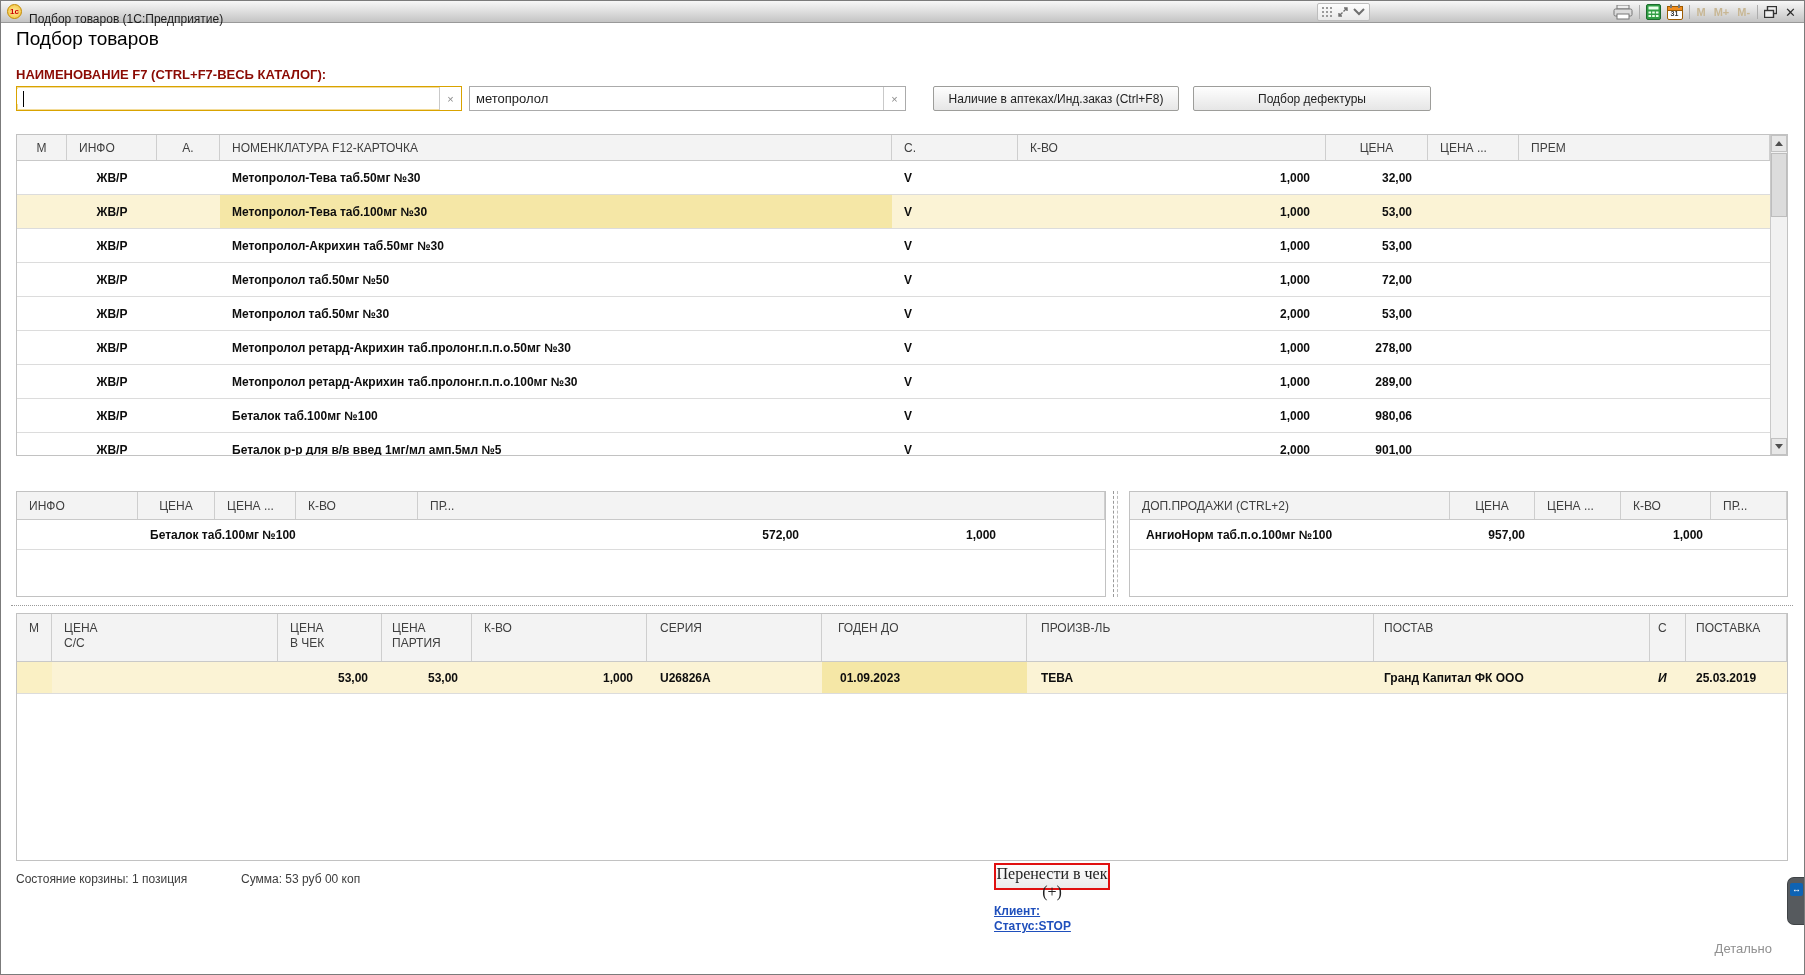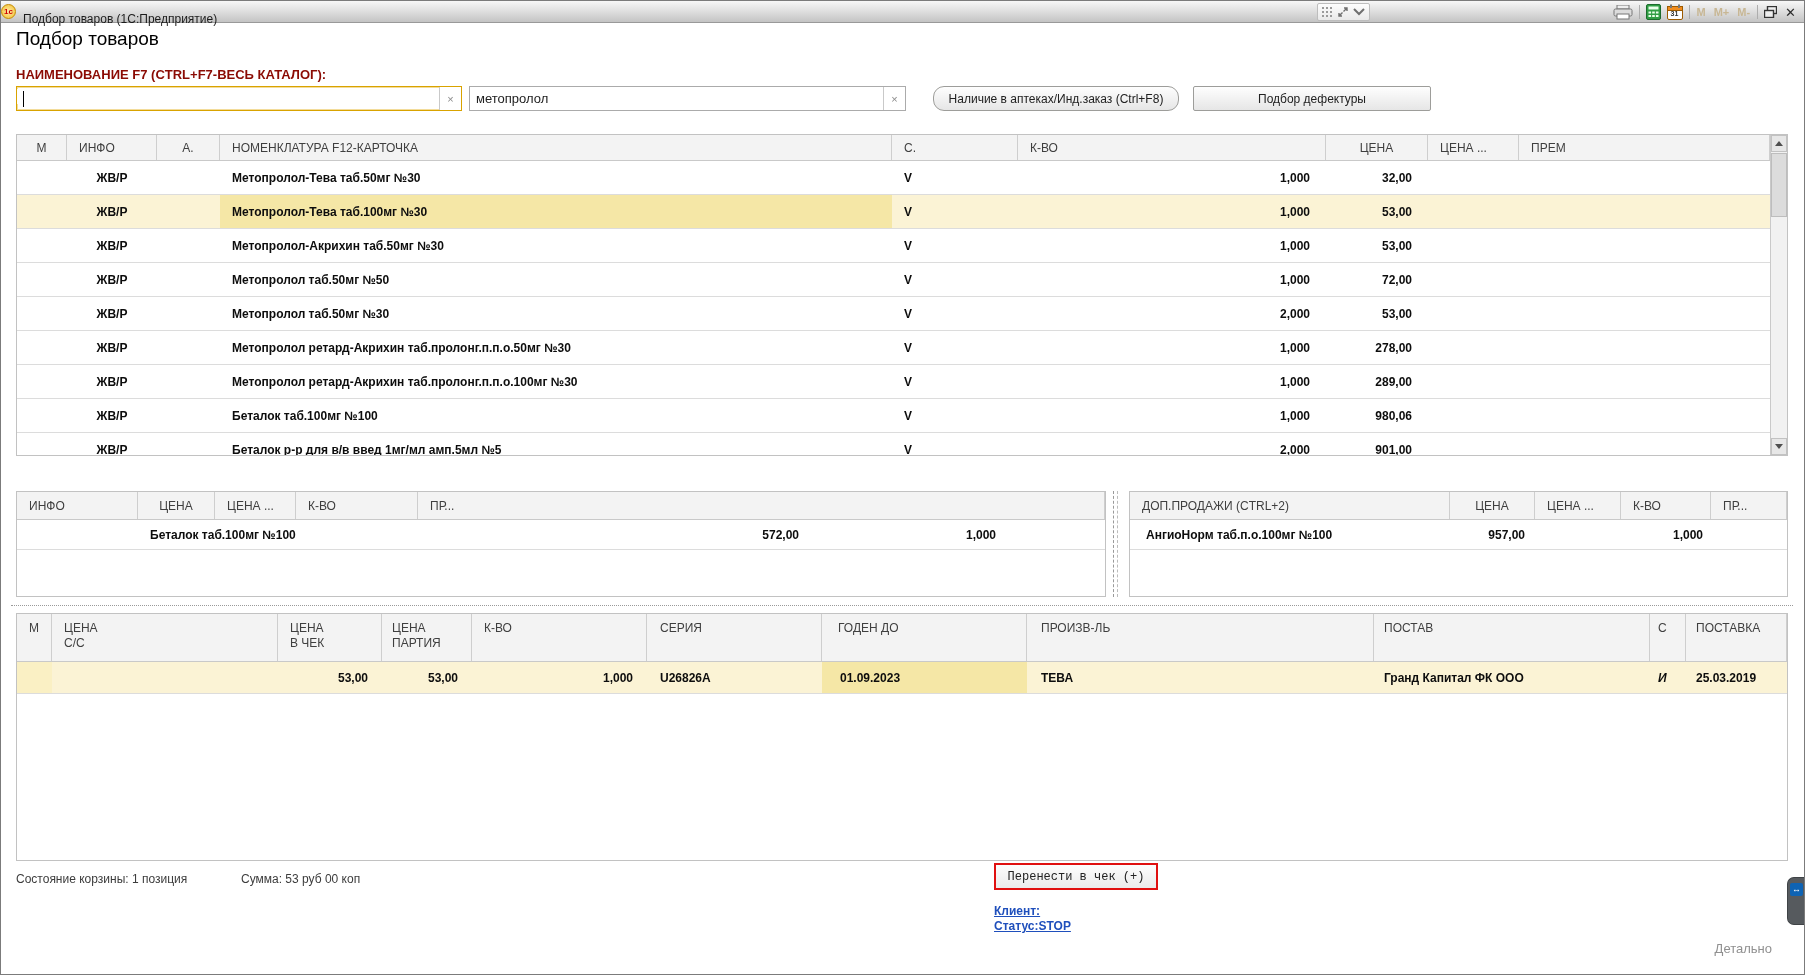--- a/index.html
+++ b/index.html
@@ -6,21 +6,21 @@
   html,body { background:#9aa0a6; }
   body { font-family:"Liberation Sans","DejaVu Sans",sans-serif; }
   #window {
     position:relative; width:1805px; height:975px; background:#ffffff;
     border:1px solid #7b7b7b; overflow:hidden;
   }
   
   #titlebar {
     position:absolute; left:0; top:0; right:0; height:22px;
     background:linear-gradient(#f7f7f7,#d9d9d9 60%,#c4c4c4);
-    border-bottom:1px solid #999; display:flex; align-items:center; padding:0 0;
+    border-bottom:1px solid #999; display:flex; align-items:center; padding:0 6px;
   }
   .app-logo { width:15px; height:15px; border-radius:50%; background:radial-gradient(#ffe9a8,#f2c12c);
     border:1px solid #c58a00; color:#c00; font-size:8px; font-weight:bold; display:flex; align-items:center; justify-content:center; margin-right:7px; }
   .win-title { font-size:12px; color:#1c1c1c;margin-top:15px; }
   .dock-box { position:absolute; left:1316px; top:2px; height:18px; display:flex; align-items:center; gap:4px;
     background:linear-gradient(#fdfdfd,#e9e9e9); border:1px solid #bdbdbd; border-radius:2px; padding:0 4px; }
   .tb-right { position:absolute; right:6px; top:0; height:22px; display:flex; align-items:center; gap:6px; }
   .tb-sep { width:1px; height:14px; background:#adadad; }
   .mem-btn { font-size:11px; font-weight:bold; color:#c8b794; padding:0 1px; }
   .tb-ico { display:flex; align-items:center; justify-content:center; }
@@ -31,21 +31,21 @@
   #name-label { left:15px; } #mnn-label { left:470px;margin-top:16px; }
   .inputbox { position:absolute; top:85px; height:25px; background:#fff; display:flex; }
   .inputbox input { flex:1; border:none; outline:none; font-size:13px; padding:0 6px; font-family:inherit; color:#222; }
   .clear-btn { width:22px; border-left:1px solid #c9c9c9; color:#8a8a8a; font-size:11px;
     display:flex; align-items:center; justify-content:center; background:#fff; }
   #name-box { left:15px; width:446px; border:1px solid #d9a300; box-shadow:inset 0 0 0 1px #f3dc9a; }
   #mnn-box  { left:468px; width:437px; border:1px solid #ababab; }
   .caret { position:absolute; left:6px; top:4px; width:1px; height:16px; background:#000; }
   .pushbtn { position:absolute; top:85px; height:25px; background:linear-gradient(#fefefe,#e6e6e6);
     border:1px solid #9d9d9a; border-radius:2px; font-size:12px; color:#222; text-align:center; font-family:inherit; }
-  #avail-btn { left:932px; width:246px;border-radius:11px; } #defect-btn { left:1192px; width:238px; }
+  #avail-btn { left:932px; width:246px; } #defect-btn { left:1192px; width:238px; }
   
   .tbl { position:absolute; background:#fff; border:1px solid #c2c2c2; overflow:hidden; }
   .tr { display:flex; }
   .th-row { background:#f3f3f3; border-bottom:1px solid #c9c9c9; }
   .th { font-size:12px; color:#3f3f3f; border-right:1px solid #cecece; display:flex; align-items:center; }
   .td { font-size:12px; font-weight:bold; color:#0d0d0d; display:flex; align-items:center; overflow:hidden; white-space:nowrap; }
   .body-row { border-bottom:1px solid #dcdcdc; background:#fff;text-align:right; }
   .pl { padding-left:12px; } .pr { justify-content:flex-end; padding-right:16px; } .ctr { justify-content:center; }
   .sel-row { background:#fbf3d5; }
   .hl-cell { background:#f5e7a6; }
@@ -78,22 +78,22 @@
   #batch-table { left:15px; top:612px; width:1772px; height:248px; }
   #batch-table .th-row { height:48px; }
   #batch-table .th { white-space:pre-line; line-height:15px; padding-top:7px; align-items:flex-start; }
   #batch-table .body-row { height:32px; }
   .bc0{width:35px;} .bc1{width:226px;} .bc2{width:104px;} .bc3{width:90px;} .bc4{width:175px;}
   .bc5{width:175px;} .bc6{width:205px;} .bc7{width:347px;} .bc8{width:276px;} .bc9{width:36px;} .bc10{flex:1;}
   .mcell-bg { background:#faf0c4; }
   
   .status-txt { position:absolute; top:871px; font-size:12px; color:#3c3c3c; }
   #basket-status { left:15px; } #sum-status { left:240px; }
-  #transfer-btn { position:absolute; left:993px; top:862px; width:164px; height:27px;
-    background:linear-gradient(#fdfdfd,#ebebeb); border:2px solid #e01010; font-size:12px; color:#222; font-family:Liberation Mono, monospace; }
+  #transfer-btn { position:absolute; left:993px; top:862px; width:116px; height:27px;
+    background:linear-gradient(#fdfdfd,#ebebeb); border:2px solid #e01010; font-size:16px; color:#222; font-family:Liberation Serif, serif; }
   .blue-link { position:absolute; left:993px; font-size:12px; font-weight:bold; color:#1f4fbc; text-decoration:underline; cursor:pointer; }
   #client-link { top:903px; } #status-link { top:918px; }
   #detail-label { position:absolute; right:32px; top:940px; font-size:13px; color:#909090; }
   #tv-tab { position:absolute; right:0; top:876px; width:17px; height:48px; background:#565a5e;
     border-radius:7px 0 0 7px; border:1px solid #3f4346; border-right:none; }
   #tv-tab .tv-ico { position:absolute; left:2px; top:5px; width:13px; height:13px; background:#0e63b4; border-radius:2px;
     color:#fff; font-size:9px; line-height:13px; text-align:center; }
 </style>
 </head>
 <body>

